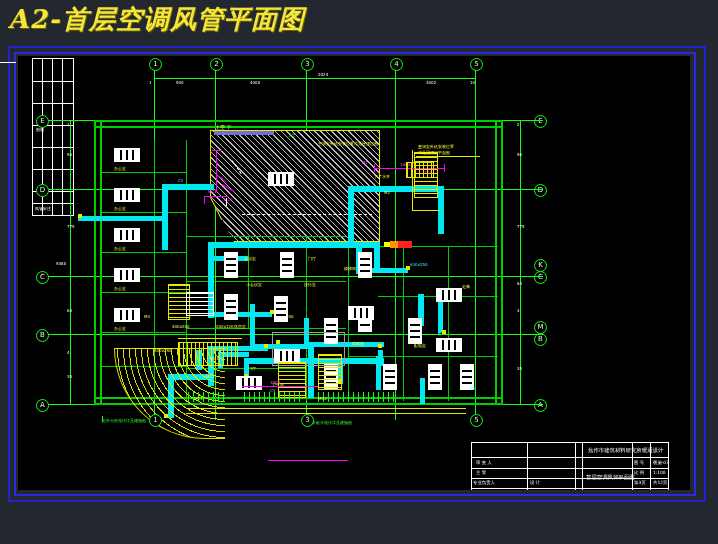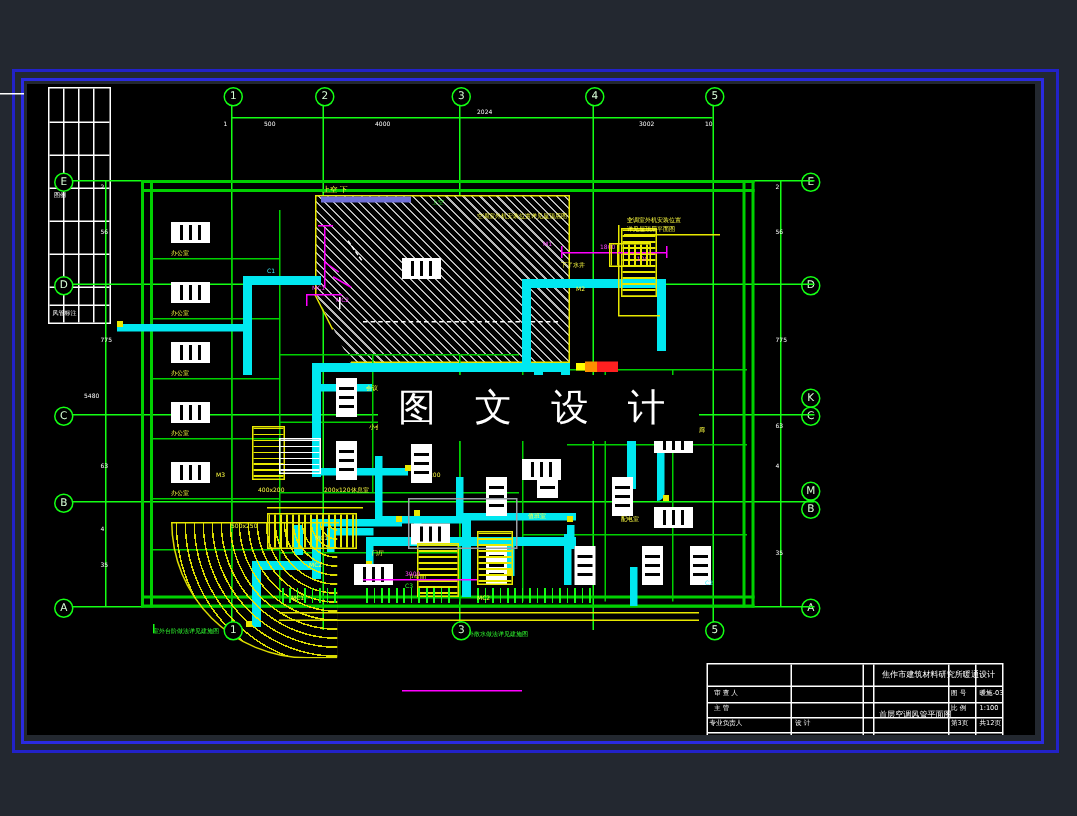--- a/index.html
+++ b/index.html
@@ -91,20 +91,21 @@
   #tblock .cell{position:absolute;color:#fff;font-size:4.4px;line-height:5px;white-space:nowrap;}
   #tblock .big{font-size:5.4px;}
 
   .dash{position:absolute;border-top:1px dashed #ffffff;}
 </style>
 </head>
 <body>
 
 <div id="root">
 
+  <div id="title">A2-首层空调风管平面图</div>
 
   <div id="outerframe"></div>
   <div id="innerframe"></div>
 
   <div class="ln w" style="left:0;top:62px;width:16px;height:1px;"></div>
 
   <div id="canvas">
 
     <div id="legend" style="left:14px;top:2px;">
       <div class="c1" style="left:9px"></div>
@@ -492,21 +493,20 @@
     <div class="bub" style="left:131px;top:358px;">1</div>
     <div class="bub" style="left:283px;top:358px;">3</div>
     <div class="bub" style="left:452px;top:358px;">5</div>
 
     <div class="tx ty" style="left:126px;top:258px;">M3</div>
     <div class="tx ty" style="left:300px;top:340px;">MC2</div>
     <div class="tx ty" style="left:176px;top:340px;">MC1</div>
     <div class="tx tc" style="left:160px;top:122px;">C1</div>
     <div class="tx tc" style="left:452px;top:330px;">C2</div>
 
-    <div id="watermark" style="left:234px;top:194px;">图 文 设 计</div>
 
     <div id="tblock" style="left:453px;top:386px;width:196px;height:52px;">
       <div class="h" style="top:14px;"></div>
       <div class="h" style="top:25px;"></div>
       <div class="h" style="top:35px;"></div>
       <div class="h" style="top:45px;"></div>
       <div class="v" style="left:55px;"></div>
       <div class="v" style="left:103px;"></div>
       <div class="v" style="left:110px;"></div>
       <div class="v" style="left:160px;"></div>

